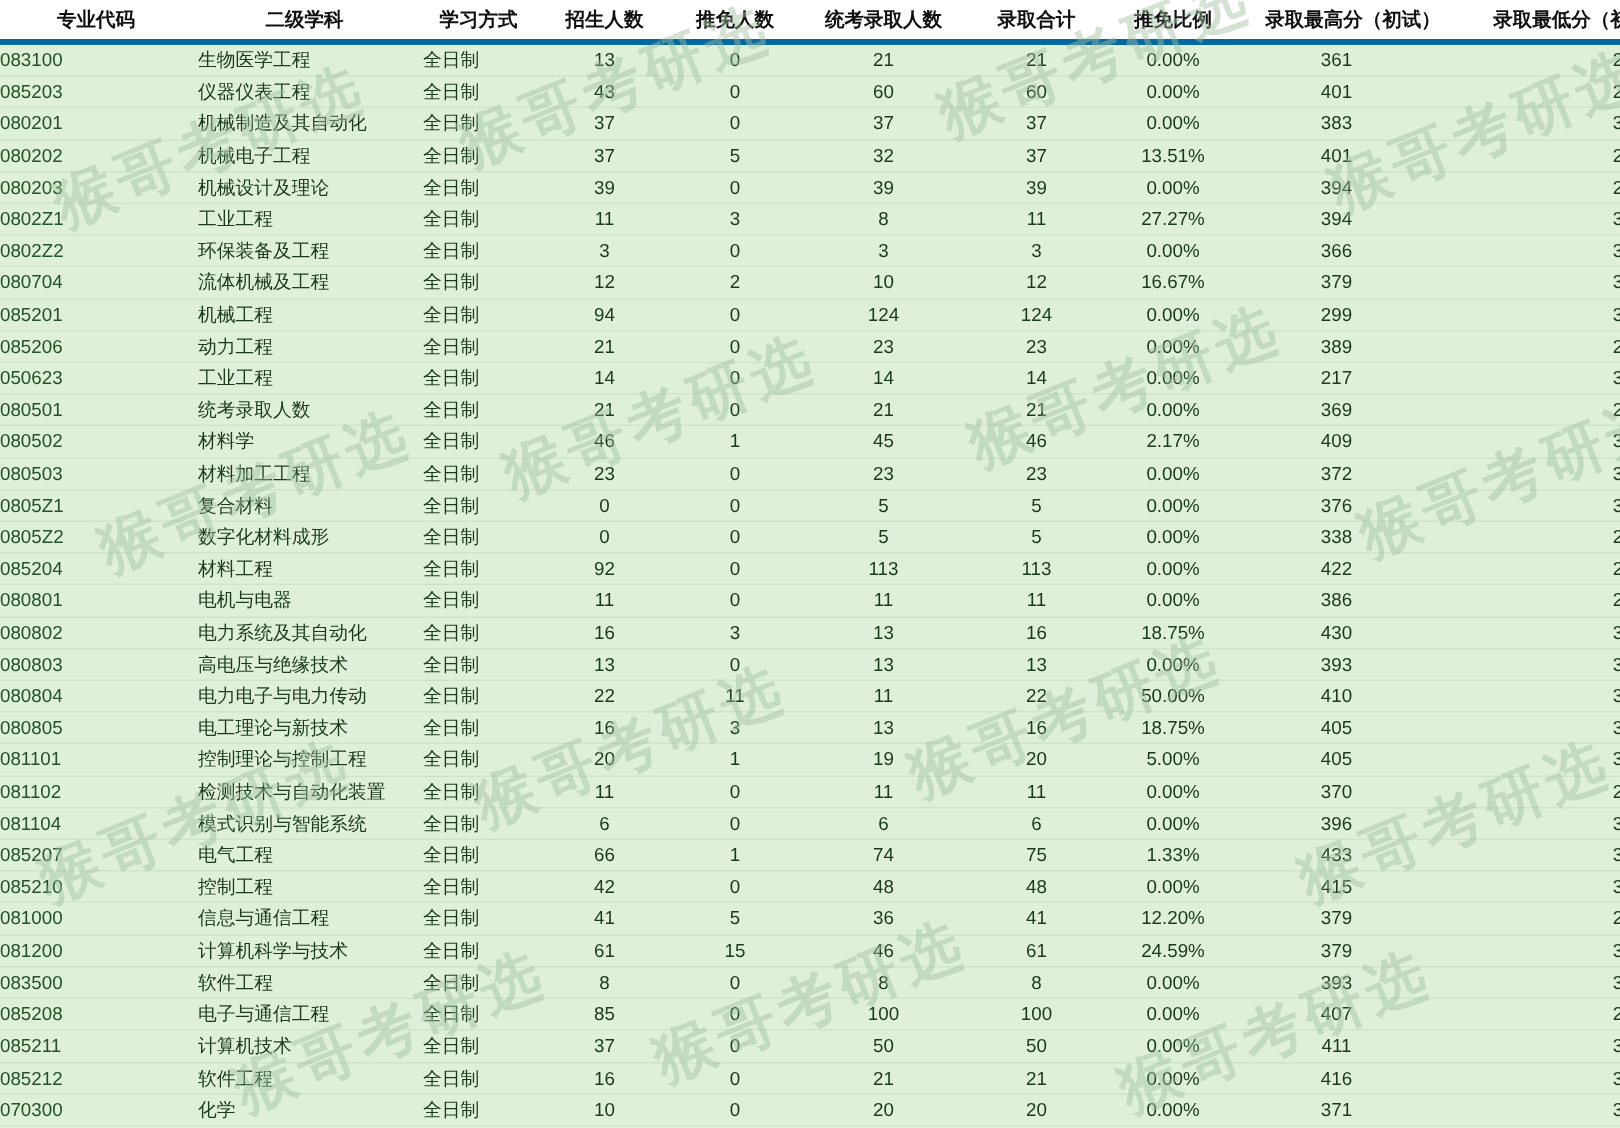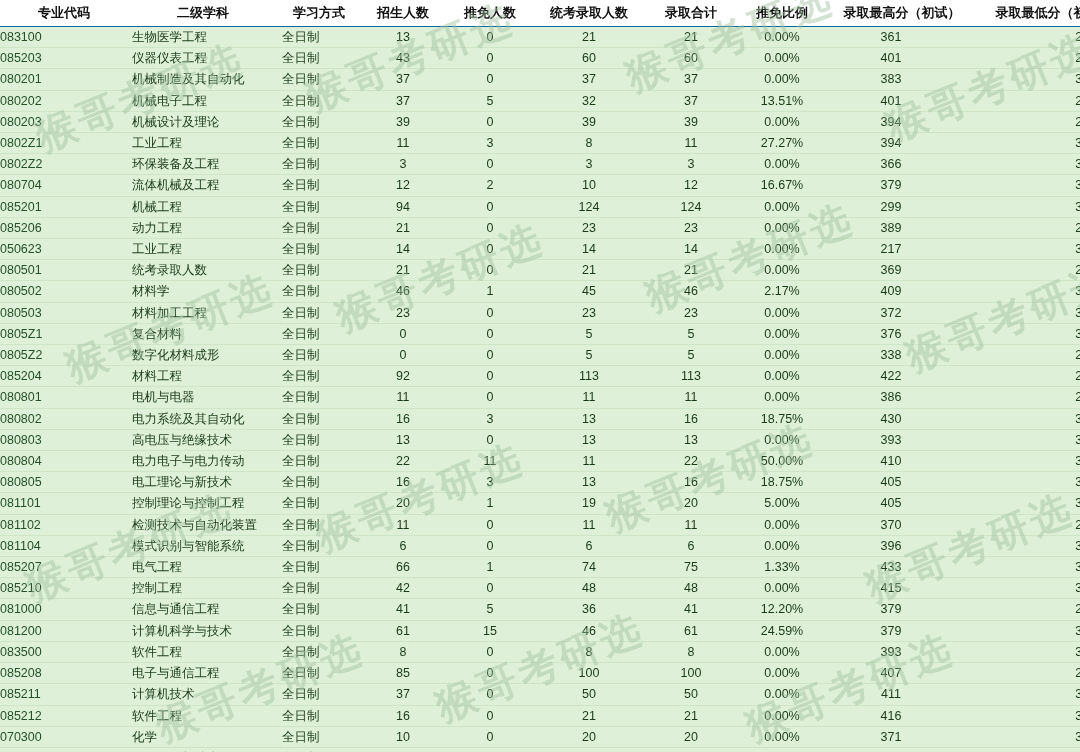--- a/index.html
+++ b/index.html
@@ -46,21 +46,21 @@
     table-layout: fixed;
     font-size: 12.5px;
     color: #1a3a1a;
   }
   thead th {
     background: #ffffff;
     color: #111111;
     font-weight: bold;
     font-size: 13px;
     height: 26px;
-    border-bottom: 1px solid #0369a1;
+    border-bottom: 4px solid #0369a1;
     text-align: center;
     white-space: nowrap;
     padding: 0 2px;
   }
   tbody td {
     height: 20.2px;
     line-height: 20.2px;
     border-bottom: 1px solid #cfe6c6;
     padding: 0 4px;
     white-space: nowrap;

